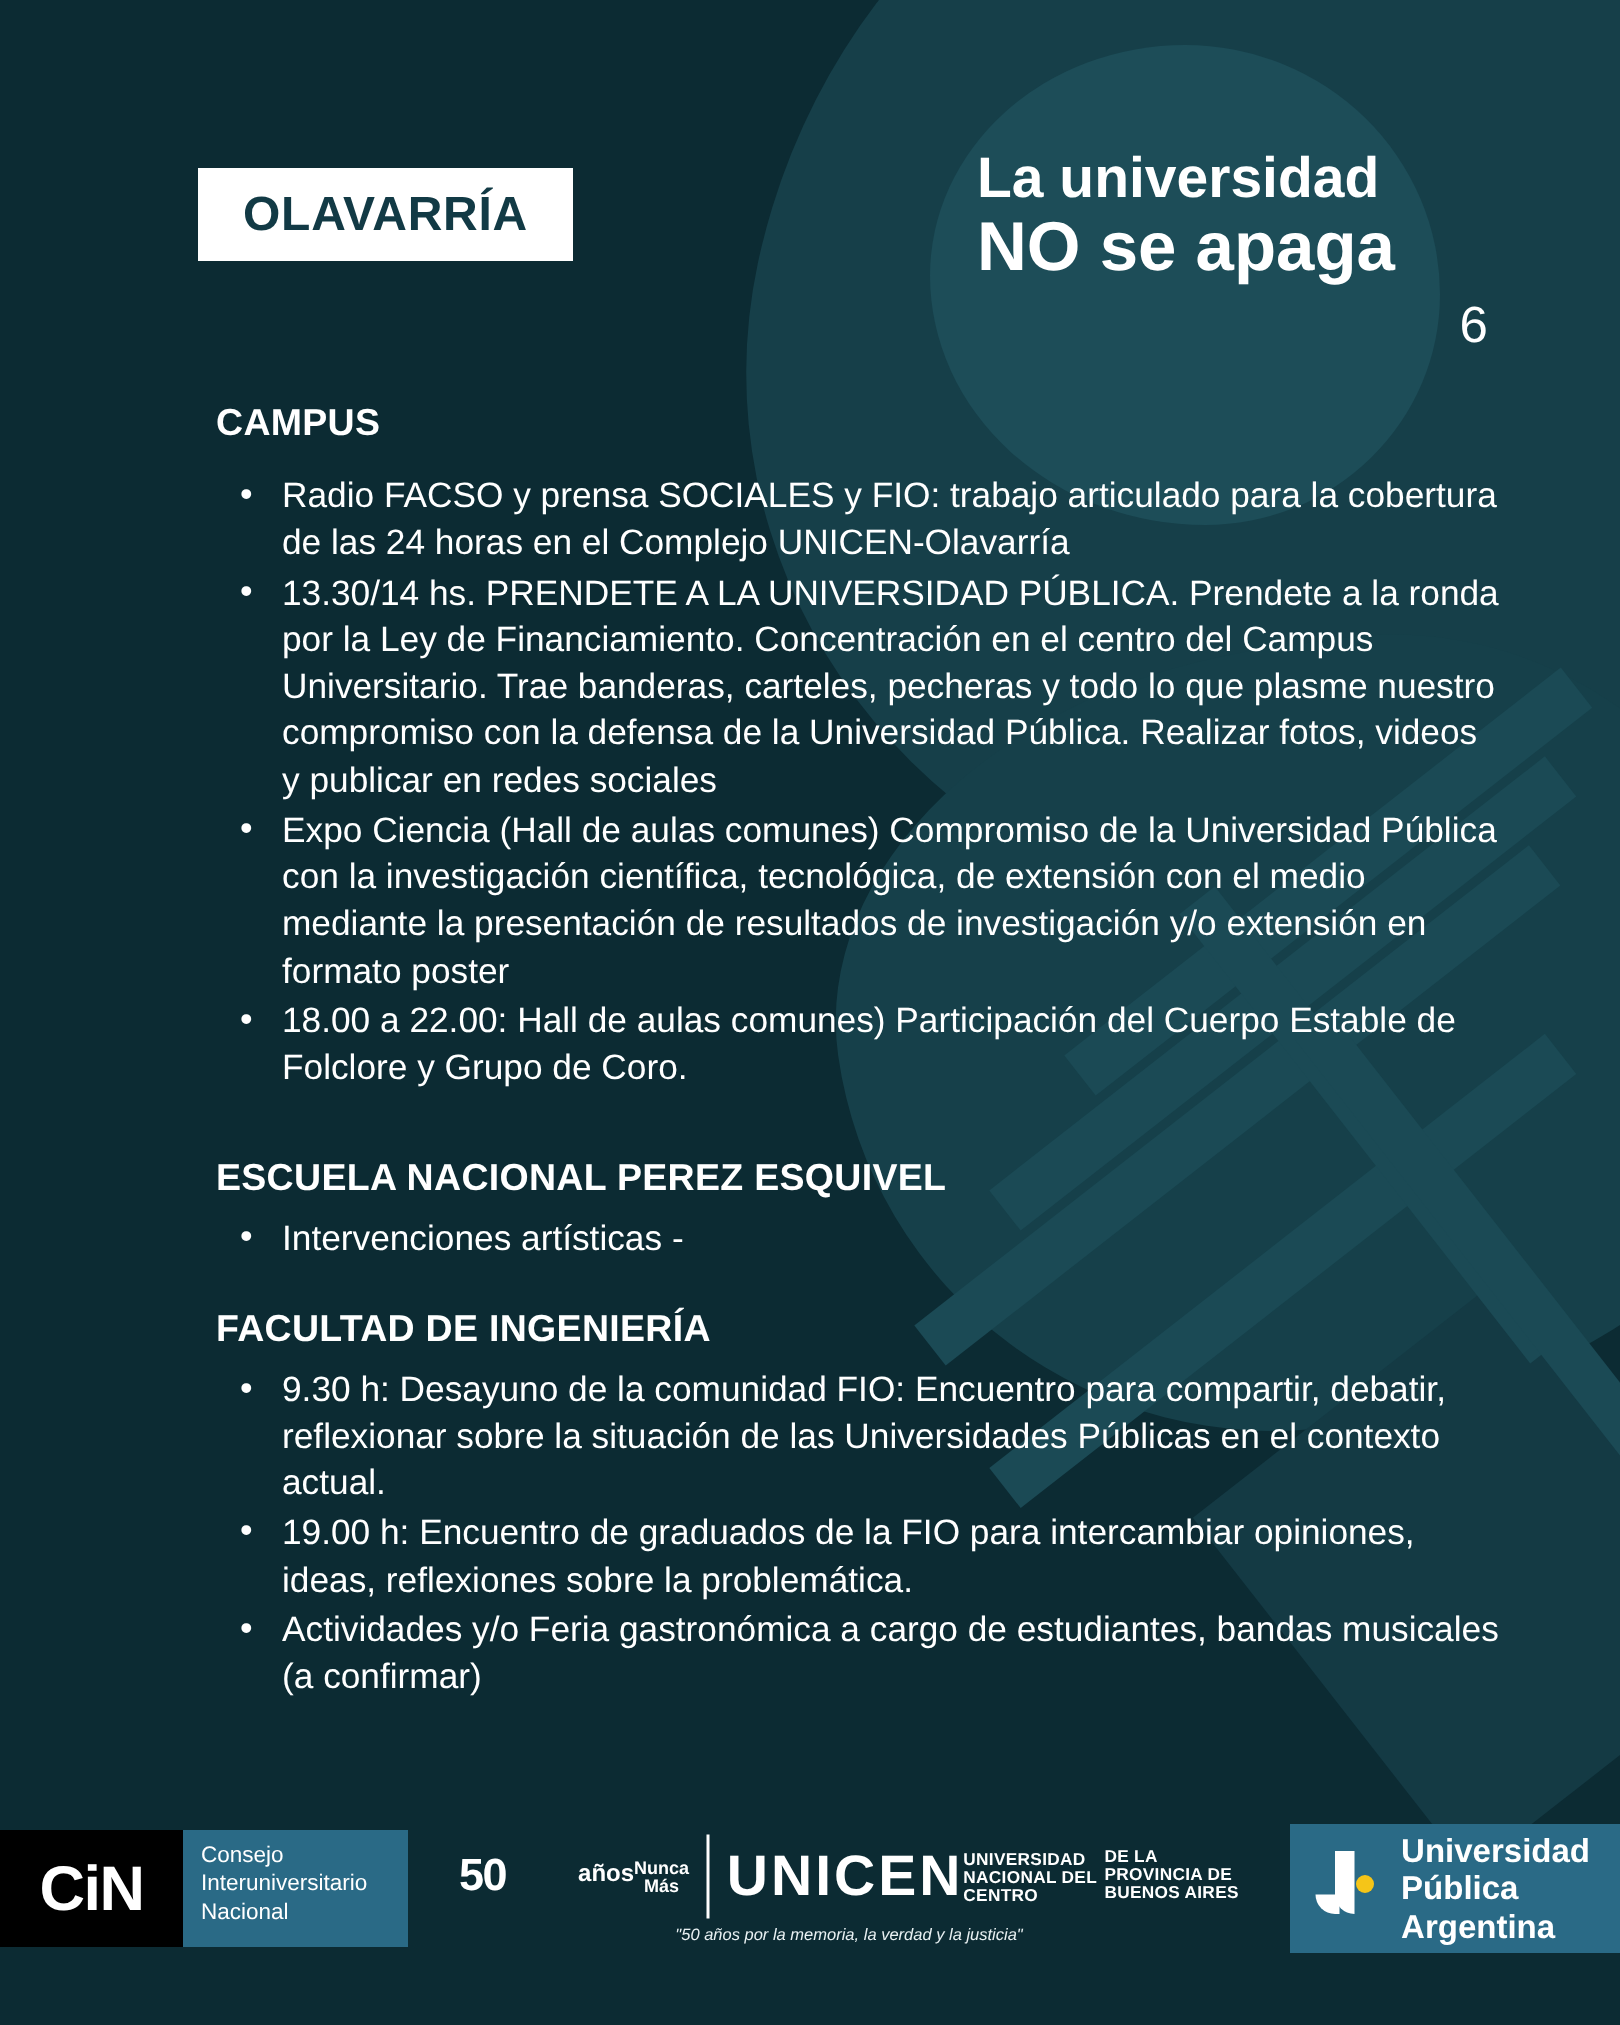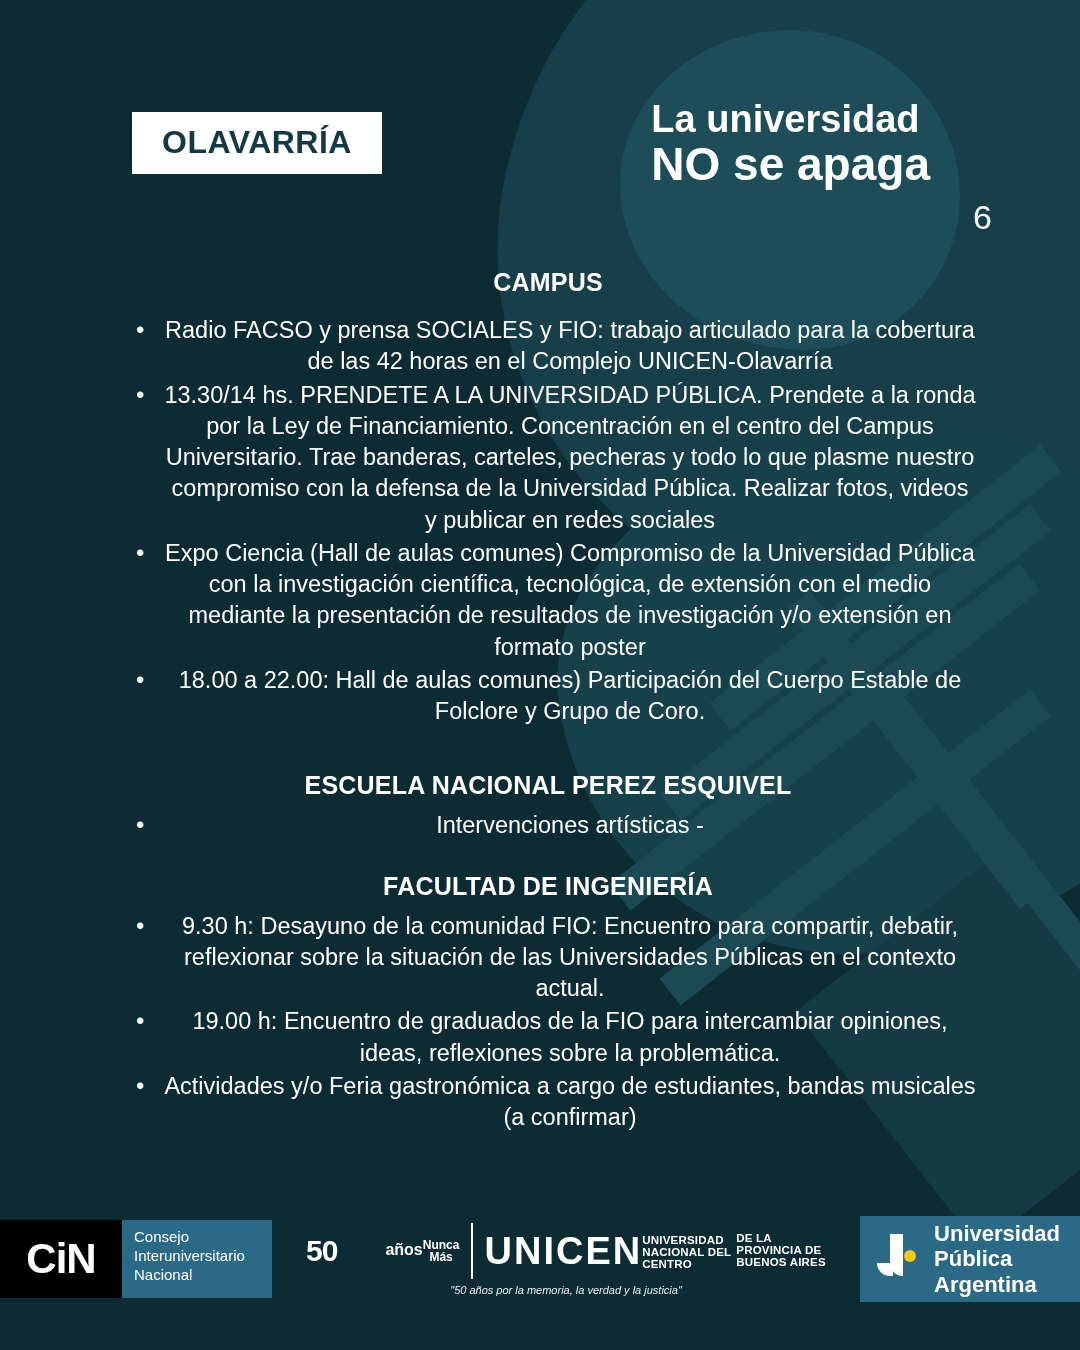--- a/index.html
+++ b/index.html
@@ -93,24 +93,23 @@
     position: absolute;
     right: 88px; top: 198px;
     color: #ffffff;
     font-size: 34px;
     font-weight: 400;
   }
 
   
   .content {
     position: absolute;
-    left: 120px; top: 268px;
+    left: 144px; top: 268px;
     width: 856px;
     color: #ffffff;
-    text-align: center;
   }
   .section { margin-bottom: 4px; }
   h2.section-title {
     font-size: 25px;
     font-weight: bold;
     letter-spacing: 0.2px;
     margin-bottom: 10px;
   }
   .section.campus h2.section-title { margin-bottom: 18px; }
   ul.items {
@@ -251,21 +250,21 @@
     <span class="l2">NO se apaga</span>
   </div>
 
   <div class="page-number">6</div>
 
   <div class="content">
 
     <div class="section campus">
       <h2 class="section-title">CAMPUS</h2>
       <ul class="items">
-        <li>Radio FACSO y prensa SOCIALES y FIO: trabajo articulado para la cobertura de las 42 horas en el Complejo UNICEN-Olavarría</li>
+        <li>Radio FACSO y prensa SOCIALES y FIO: trabajo articulado para la cobertura de las 24 horas en el Complejo UNICEN-Olavarría</li>
         <li>13.30/14 hs. PRENDETE A LA UNIVERSIDAD PÚBLICA. Prendete a la ronda por la Ley de Financiamiento. Concentración en el centro del Campus Universitario. Trae banderas, carteles, pecheras y todo lo que plasme nuestro compromiso con la defensa de la Universidad Pública. Realizar fotos, videos y publicar en redes sociales</li>
         <li>Expo Ciencia (Hall de aulas comunes) Compromiso de la Universidad Pública con la investigación científica, tecnológica, de extensión con el medio mediante la presentación de resultados de investigación y/o extensión en formato poster</li>
         <li>18.00 a 22.00: Hall de aulas comunes) Participación del Cuerpo Estable de Folclore y Grupo de Coro.</li>
       </ul>
     </div>
 
     <div class="gap-lg"></div>
 
     <div class="section">
       <h2 class="section-title">ESCUELA NACIONAL PEREZ ESQUIVEL</h2>

